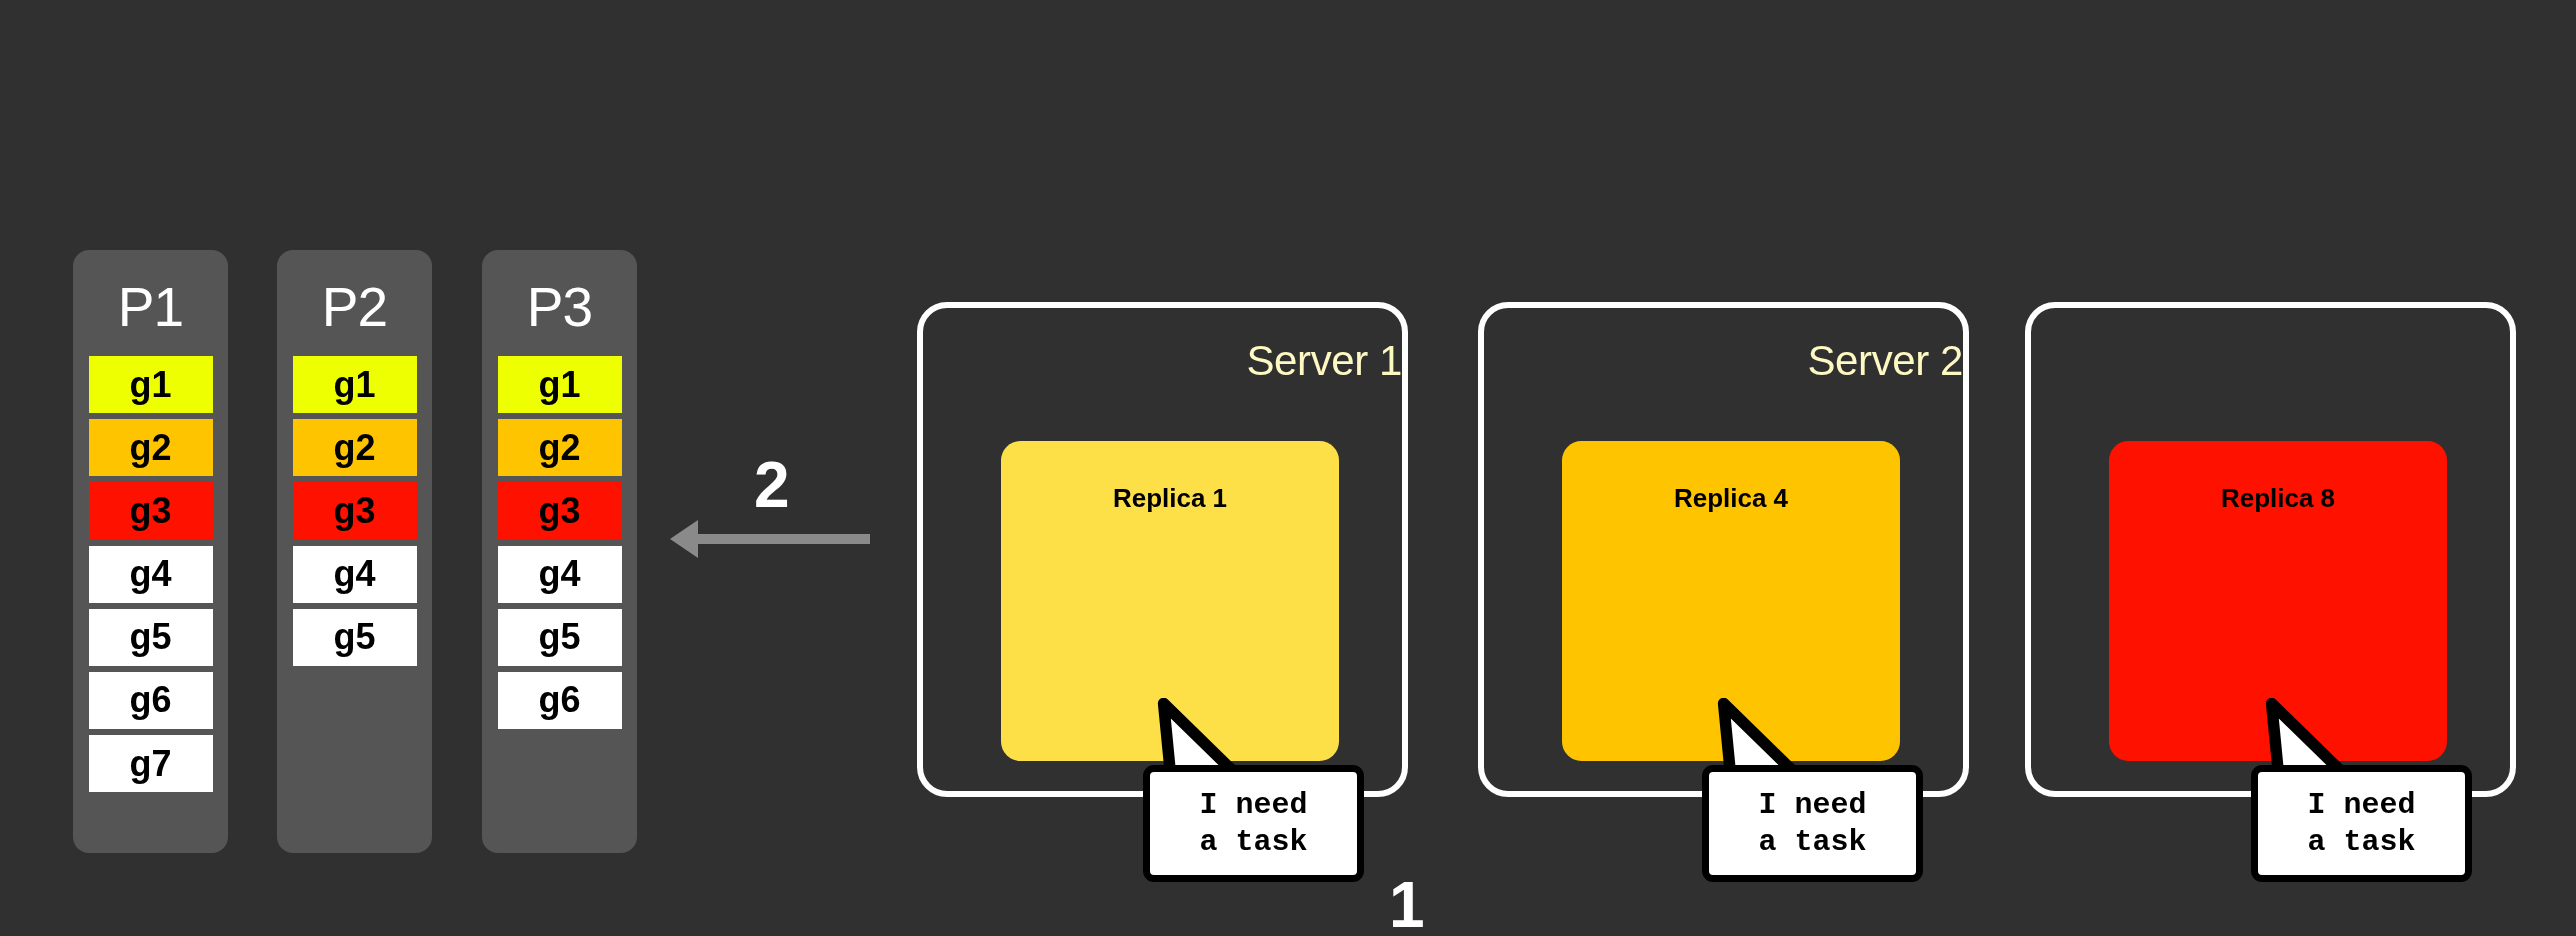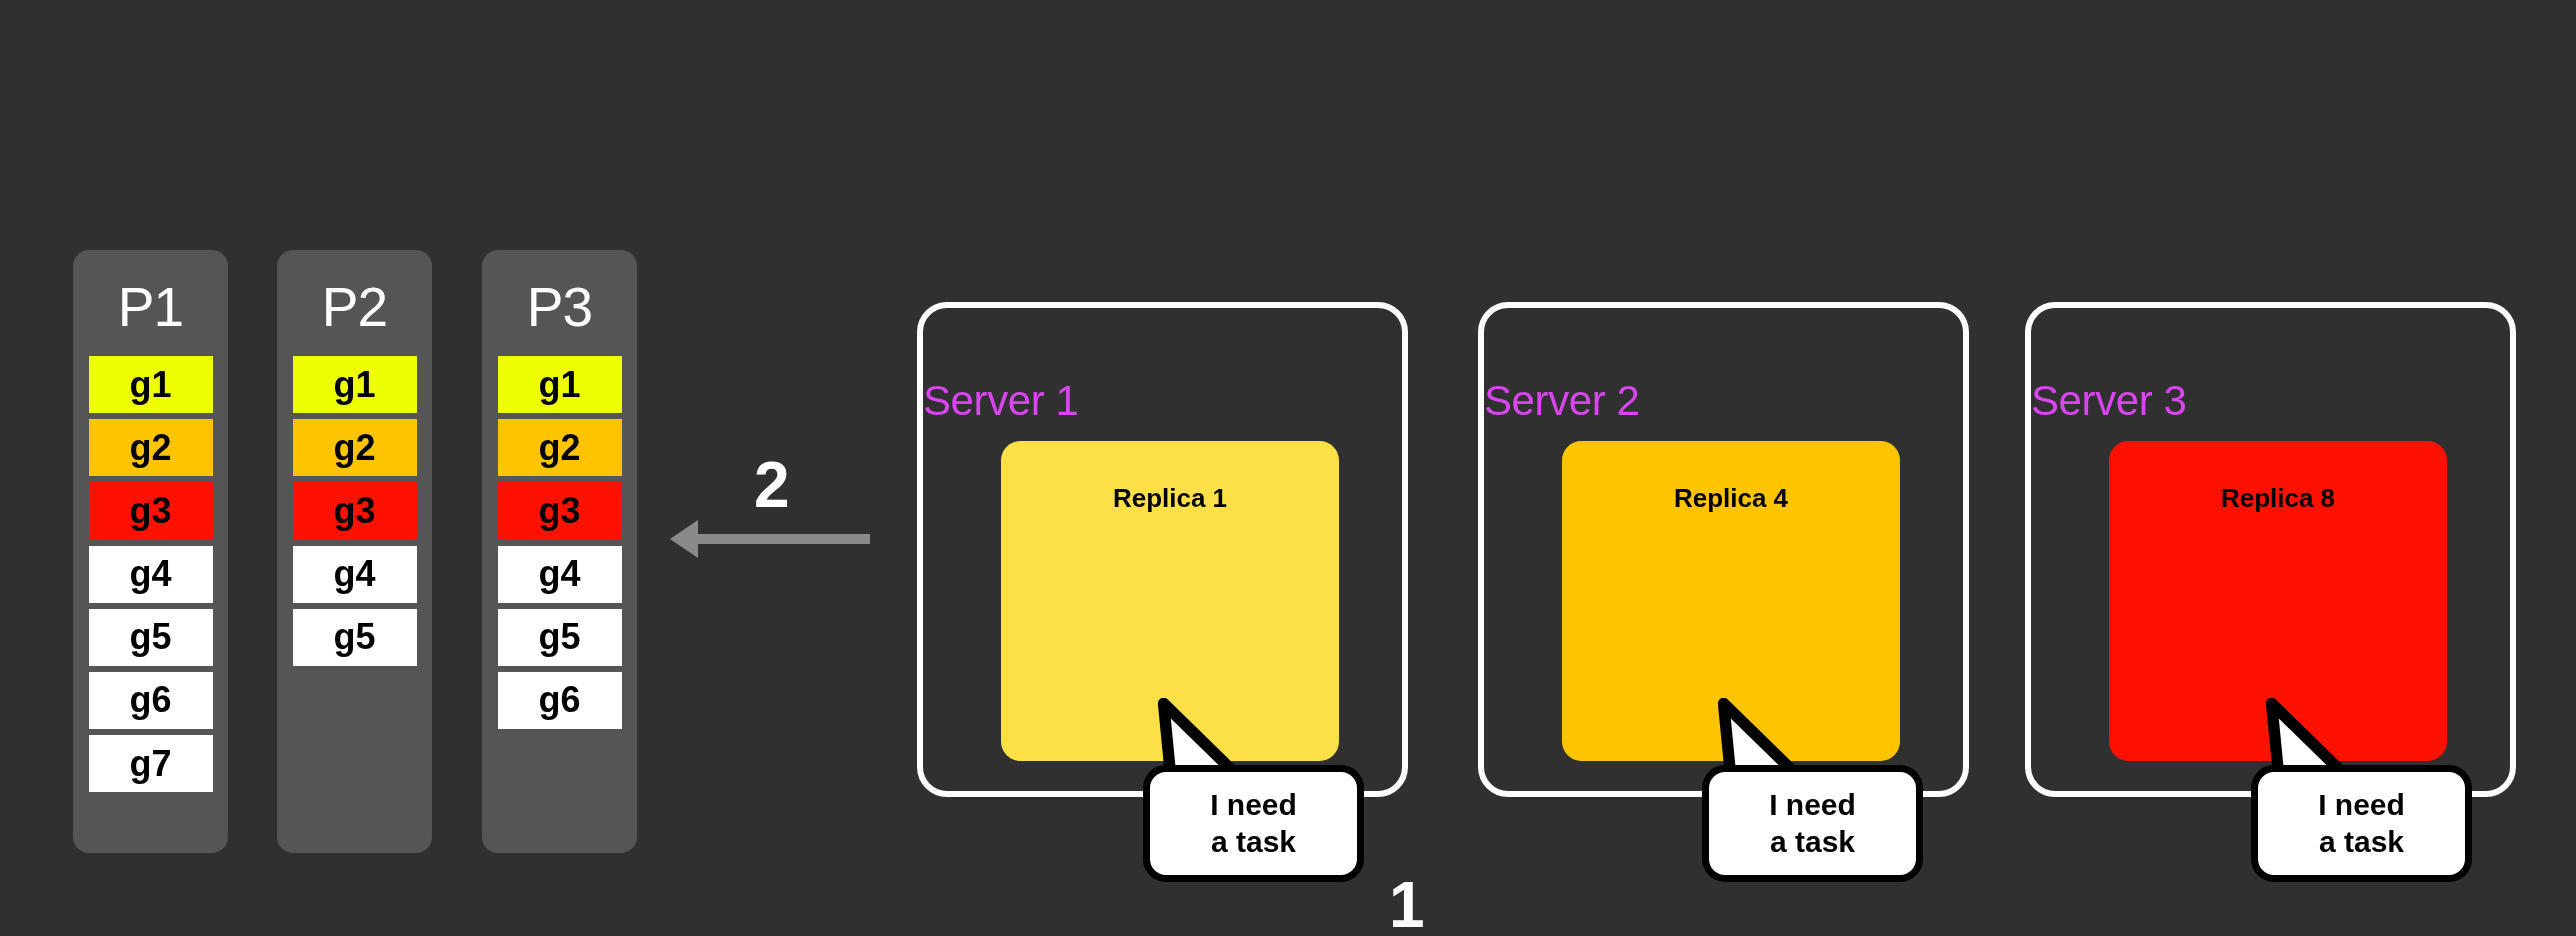--- a/index.html
+++ b/index.html
@@ -91,27 +91,26 @@
     border: 6.2px solid #ffffff;
     border-radius: 30px;
     box-sizing: border-box;
     background: #303030;
   }
   .server-title {
     position: absolute;
     top: 32px;
     left: 0;
     right: 0;
-    text-align: left;
-    color: #d946ef;
+    text-align: right;
+    color: #fef9c3;
     font-size: 42px;
     font-weight: 400;
     line-height: 1;
     letter-spacing: -0.4px;
-    margin-top: 40px;
   }
   .replica-box {
     position: absolute;
     left: 78px;
     top: 133px;
     width: 338px;
     height: 320px;
     border-radius: 19.4px;
     box-sizing: border-box;
   }
@@ -127,27 +126,28 @@
     line-height: 1;
   }
 
   
   .bubble {
     position: absolute;
     width: 221px;
     height: 117px;
     background: #ffffff;
     border: 7px solid #000000;
-    border-radius: 23px;
+    border-radius: 11px;
     box-sizing: border-box;
     display: flex;
     flex-direction: column;
     align-items: center;
     justify-content: center;
     z-index: 6;
+    font-family: Liberation Mono, monospace;
   }
   .bubble-line {
     color: #000000;
     font-size: 30px;
     font-weight: bold;
     line-height: 1.22;
     white-space: nowrap;
   }
   .bubble-tail {
     position: absolute;
@@ -234,21 +234,20 @@
   </div>
   <svg class="bubble-tail" viewBox="0 0 110 95" style="left:1713px; top:698px;">
     <path d="M 12 6 L 96 88 L 20 88 Z" fill="#ffffff" stroke="#000000" stroke-width="13" stroke-linejoin="round"></path>
   </svg>
   <div class="bubble" style="left:1702px; top:765px;">
     <div class="bubble-line">I need</div>
     <div class="bubble-line">a task</div>
   </div>
 
   <div class="server-box" style="left:2025px; top:302px;">
-    <div class="server-title">Server 3</div>
     <div class="replica-box" style="background:#FF1100">
       <div class="replica-label">Replica 8</div>
     </div>
   </div>
   <svg class="bubble-tail" viewBox="0 0 110 95" style="left:2261px; top:698px;">
     <path d="M 12 6 L 96 88 L 20 88 Z" fill="#ffffff" stroke="#000000" stroke-width="13" stroke-linejoin="round"></path>
   </svg>
   <div class="bubble" style="left:2251px; top:765px;">
     <div class="bubble-line">I need</div>
     <div class="bubble-line">a task</div>

